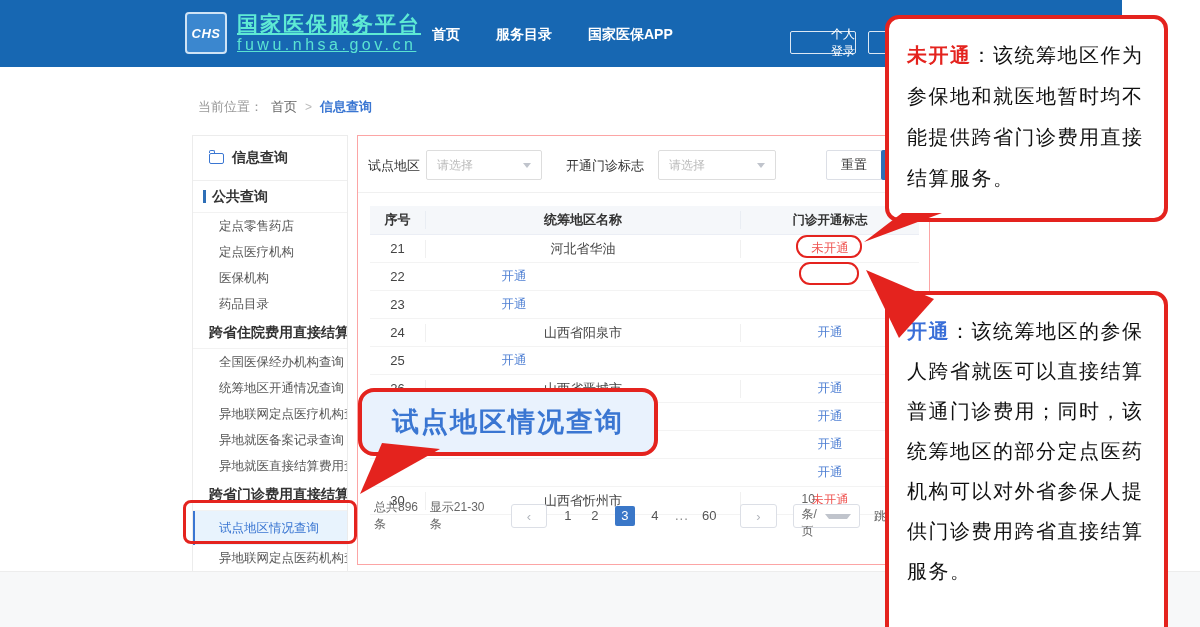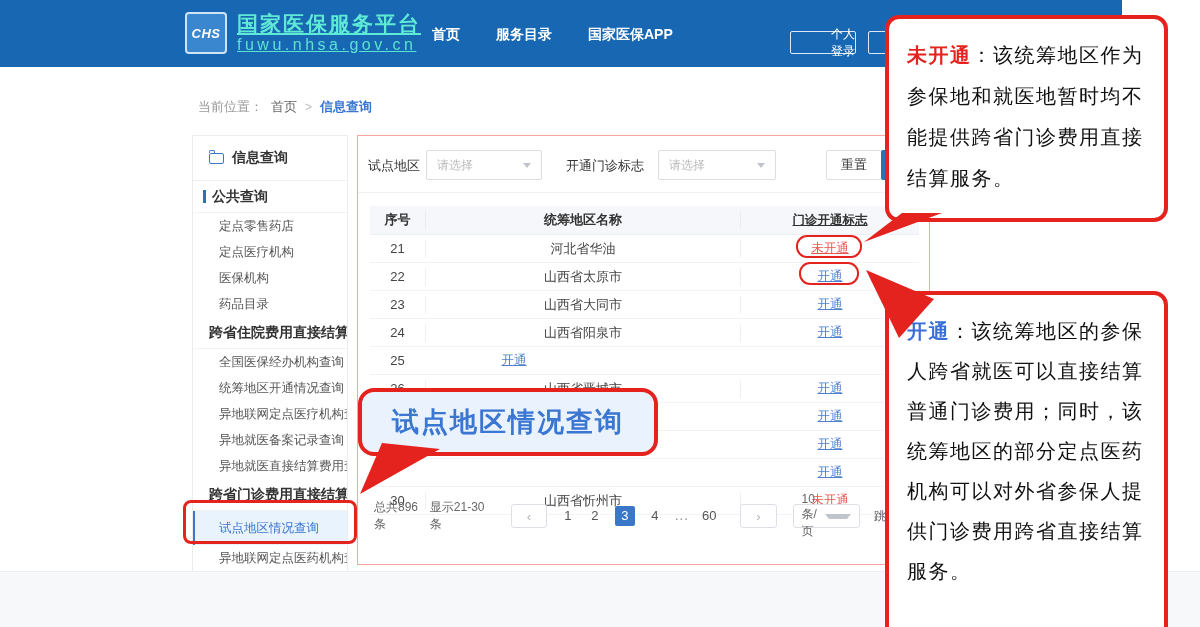--- a/index.html
+++ b/index.html
@@ -62,21 +62,21 @@
 
   
   .tbl{position:absolute;left:12px;top:70px;width:549px;font-size:13px;}
   .thead{display:flex;height:28px;background:#f5f7fa;color:#333;font-weight:bold;align-items:center;
          border-bottom:1px solid #ebeef5;}
   .trow{display:flex;height:27px;align-items:center;border-bottom:1px solid #f3f3f3;background:#fff;}
   .td,.th{box-sizing:border-box;text-align:center;overflow:hidden;white-space:nowrap;}
   .c-seq{width:55px;}
   .c-name{width:316px;border-left:1px solid #f0f0f0;border-right:1px solid #f0f0f0;}
   .thead .c-name{border-color:#e9edf3;}
-  .c-status{width:178px;font-size:12.5px;text-decoration:underline;}
+  .c-status{width:178px;font-size:12.5px;}
   .td.c-status.open{color:#4e7fd3;}
   .td.c-status.closed{color:#ef5350;}
   .td.c-seq,.td.c-name{color:#444;}
 
   
   .pager{position:absolute;left:8px;top:367px;width:556px;height:26px;display:flex;align-items:center;
          font-size:12px;color:#666;}
   .pg-total{margin-left:8px;}
   .pg-range{margin-left:8px;}
   .pg-nav{margin-left:24px;width:42px;height:24px;box-sizing:border-box;border:1px solid #dcdfe6;border-radius:3px;
@@ -193,27 +193,25 @@
       <div>
 
           <div class="trow">
             <div class="td c-seq">21</div>
             <div class="td c-name">河北省华油</div>
             <div class="td c-status closed">未开通</div>
           </div>
 
           <div class="trow">
             <div class="td c-seq">22</div>
-            <div class="td c-name">山西省太原市</div>
             <div class="td c-status open">开通</div>
           </div>
 
           <div class="trow">
             <div class="td c-seq">23</div>
-            <div class="td c-name">山西省大同市</div>
             <div class="td c-status open">开通</div>
           </div>
 
           <div class="trow">
             <div class="td c-seq">24</div>
             <div class="td c-name">山西省阳泉市</div>
             <div class="td c-status open">开通</div>
           </div>
 
           <div class="trow">

